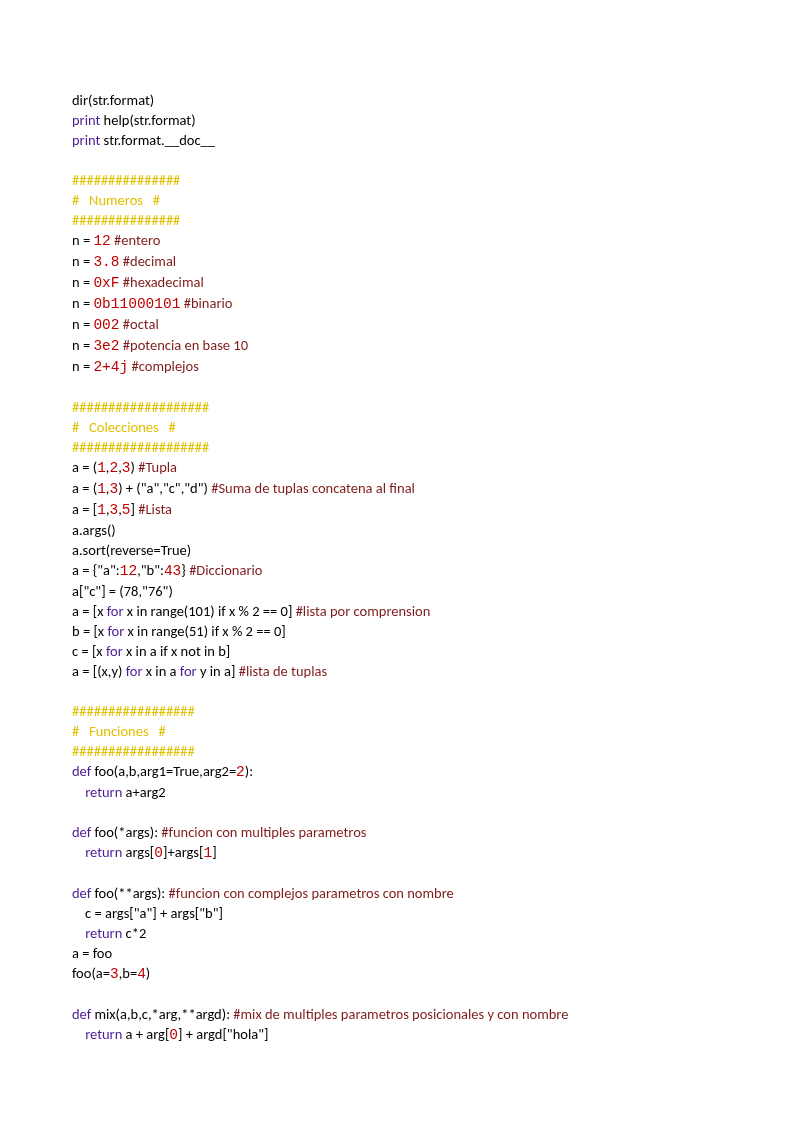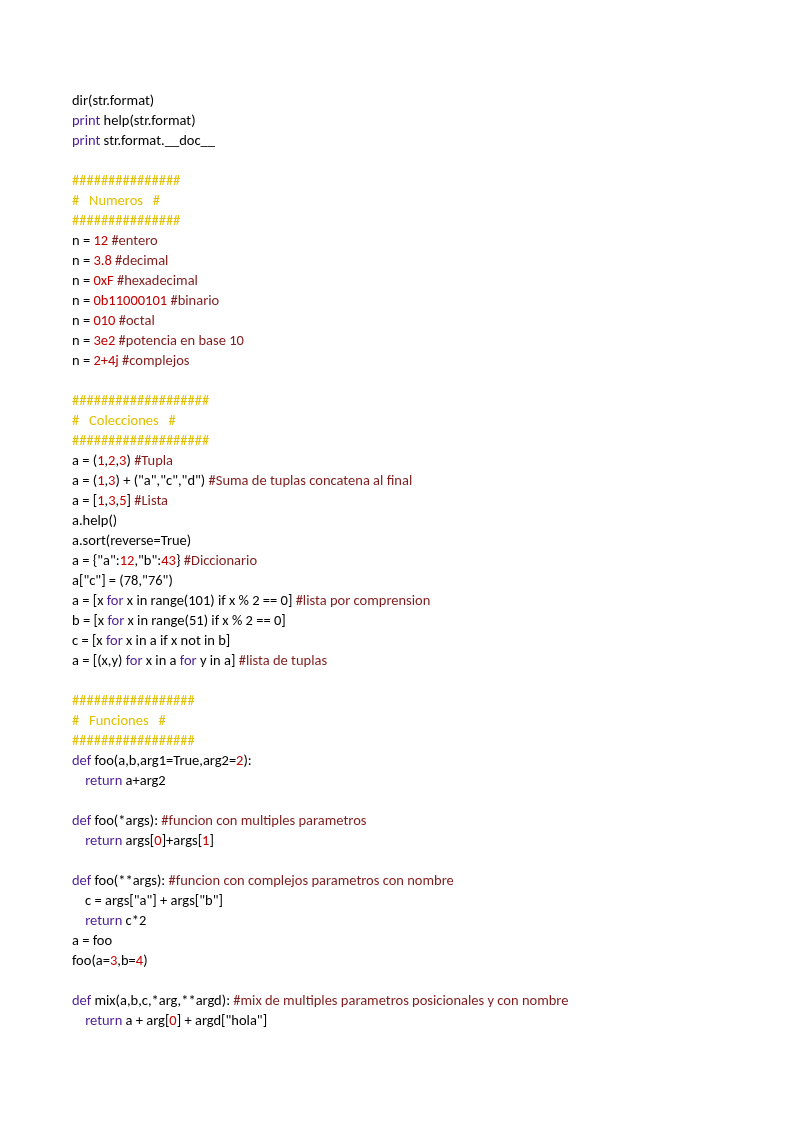--- a/index.html
+++ b/index.html
@@ -12,52 +12,52 @@
     width: 793px;
     color: #000;
   }
   .page {
     padding: 90px 41px 72px 72px;
   }
   .line {
     white-space: pre;
   }
   .kw   { color: #4c1d95; }  
-  .num  { color: #c00000; }  
+  .num  { color: #c00000; font-family: Liberation Mono, monospace; }  
   .cmt  { color: #7f1d1d; }  
   .hash { color: #e0c000; }  
   .txt  { color: #000; }
 </style>
 </head>
 <body>
 
 <div class="page">
   <div id="code-container">
       <div class="line"><span class="txt">dir(str.format)</span></div>
       <div class="line"><span class="kw">print</span><span class="txt"> help(str.format)</span></div>
       <div class="line"><span class="kw">print</span><span class="txt"> str.format.__doc__</span></div>
       <div class="line">&nbsp;</div>
       <div class="line"><span class="hash">###############</span></div>
       <div class="line"><span class="hash">#   Numeros   #</span></div>
       <div class="line"><span class="hash">###############</span></div>
       <div class="line"><span class="txt">n = </span><span class="num">12</span><span class="txt"> </span><span class="cmt">#entero</span></div>
       <div class="line"><span class="txt">n = </span><span class="num">3.8</span><span class="txt"> </span><span class="cmt">#decimal</span></div>
       <div class="line"><span class="txt">n = </span><span class="num">0xF</span><span class="txt"> </span><span class="cmt">#hexadecimal</span></div>
       <div class="line"><span class="txt">n = </span><span class="num">0b11000101</span><span class="txt"> </span><span class="cmt">#binario</span></div>
-      <div class="line"><span class="txt">n = </span><span class="num">010</span><span class="txt"> </span><span class="cmt">#octal</span></div>
+      <div class="line"><span class="txt">n = </span><span class="num">002</span><span class="txt"> </span><span class="cmt">#octal</span></div>
       <div class="line"><span class="txt">n = </span><span class="num">3e2</span><span class="txt"> </span><span class="cmt">#potencia en base 10</span></div>
       <div class="line"><span class="txt">n = </span><span class="num">2+4j</span><span class="txt"> </span><span class="cmt">#complejos</span></div>
       <div class="line">&nbsp;</div>
       <div class="line"><span class="hash">###################</span></div>
       <div class="line"><span class="hash">#   Colecciones   #</span></div>
       <div class="line"><span class="hash">###################</span></div>
       <div class="line"><span class="txt">a = (</span><span class="num">1</span><span class="txt">,</span><span class="num">2</span><span class="txt">,</span><span class="num">3</span><span class="txt">) </span><span class="cmt">#Tupla</span></div>
       <div class="line"><span class="txt">a = (</span><span class="num">1</span><span class="txt">,</span><span class="num">3</span><span class="txt">) + ("a","c","d") </span><span class="cmt">#Suma de tuplas concatena al final</span></div>
       <div class="line"><span class="txt">a = [</span><span class="num">1</span><span class="txt">,</span><span class="num">3</span><span class="txt">,</span><span class="num">5</span><span class="txt">] </span><span class="cmt">#Lista</span></div>
-      <div class="line"><span class="txt">a.help()</span></div>
+      <div class="line"><span class="txt">a.args()</span></div>
       <div class="line"><span class="txt">a.sort(reverse=True)</span></div>
       <div class="line"><span class="txt">a = {"a":</span><span class="num">12</span><span class="txt">,"b":</span><span class="num">43</span><span class="txt">} </span><span class="cmt">#Diccionario</span></div>
       <div class="line"><span class="txt">a["c"] = (78,"76")</span></div>
       <div class="line"><span class="txt">a = [x </span><span class="kw">for</span><span class="txt"> x in range(101) if x % 2 == 0] </span><span class="cmt">#lista por comprension</span></div>
       <div class="line"><span class="txt">b = [x </span><span class="kw">for</span><span class="txt"> x in range(51) if x % 2 == 0]</span></div>
       <div class="line"><span class="txt">c = [x </span><span class="kw">for</span><span class="txt"> x in a if x not in b]</span></div>
       <div class="line"><span class="txt">a = [(x,y) </span><span class="kw">for</span><span class="txt"> x in a </span><span class="kw">for</span><span class="txt"> y in a] </span><span class="cmt">#lista de tuplas</span></div>
       <div class="line">&nbsp;</div>
       <div class="line"><span class="hash">#################</span></div>
       <div class="line"><span class="hash">#   Funciones   #</span></div>

